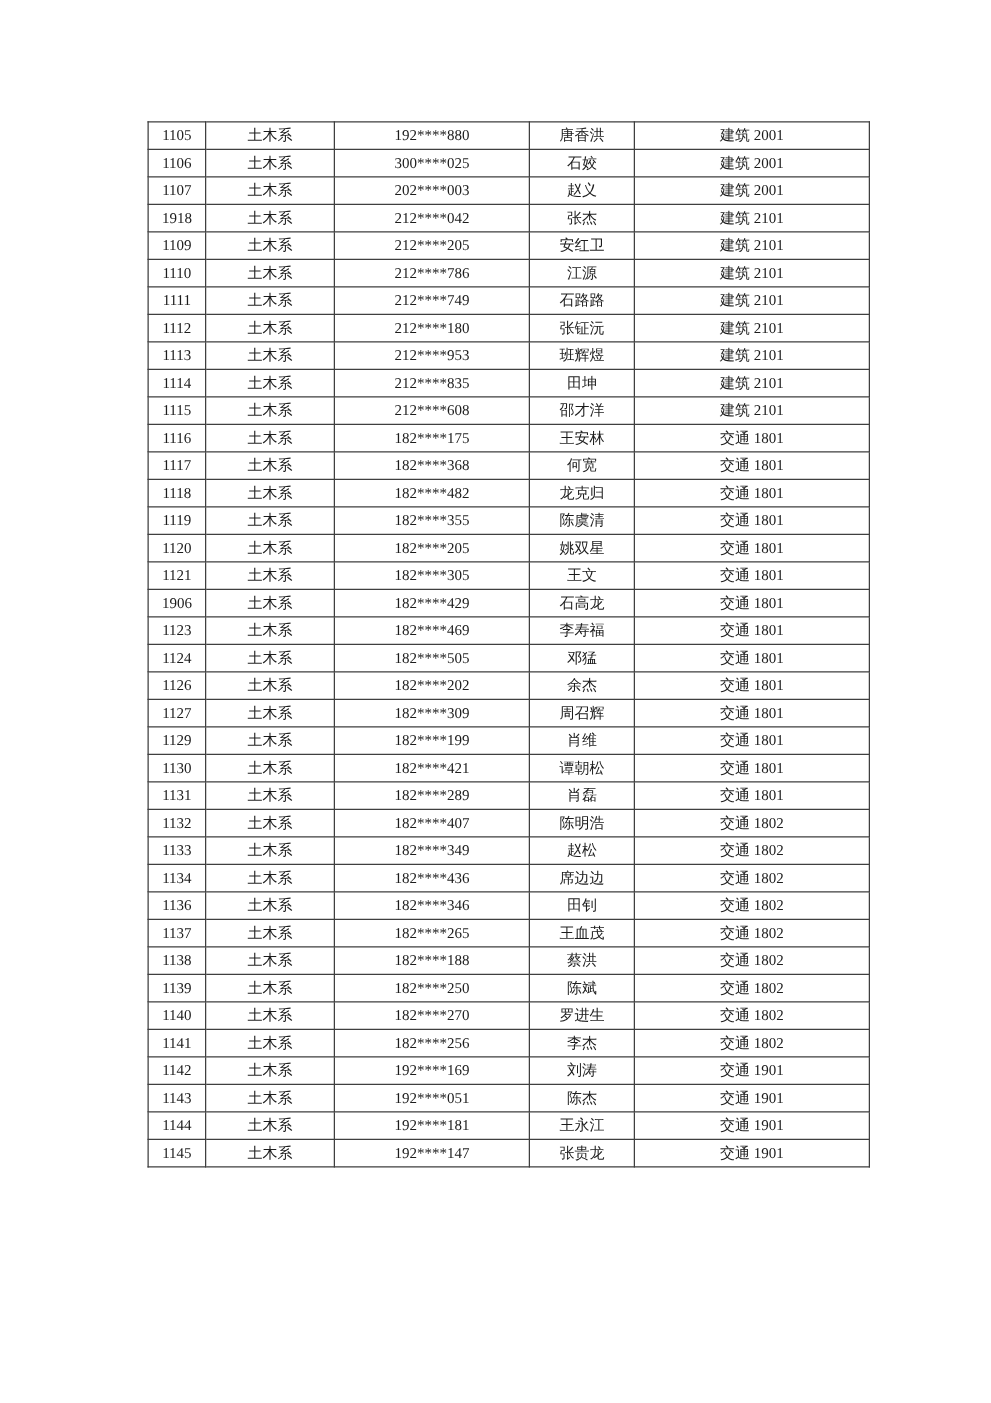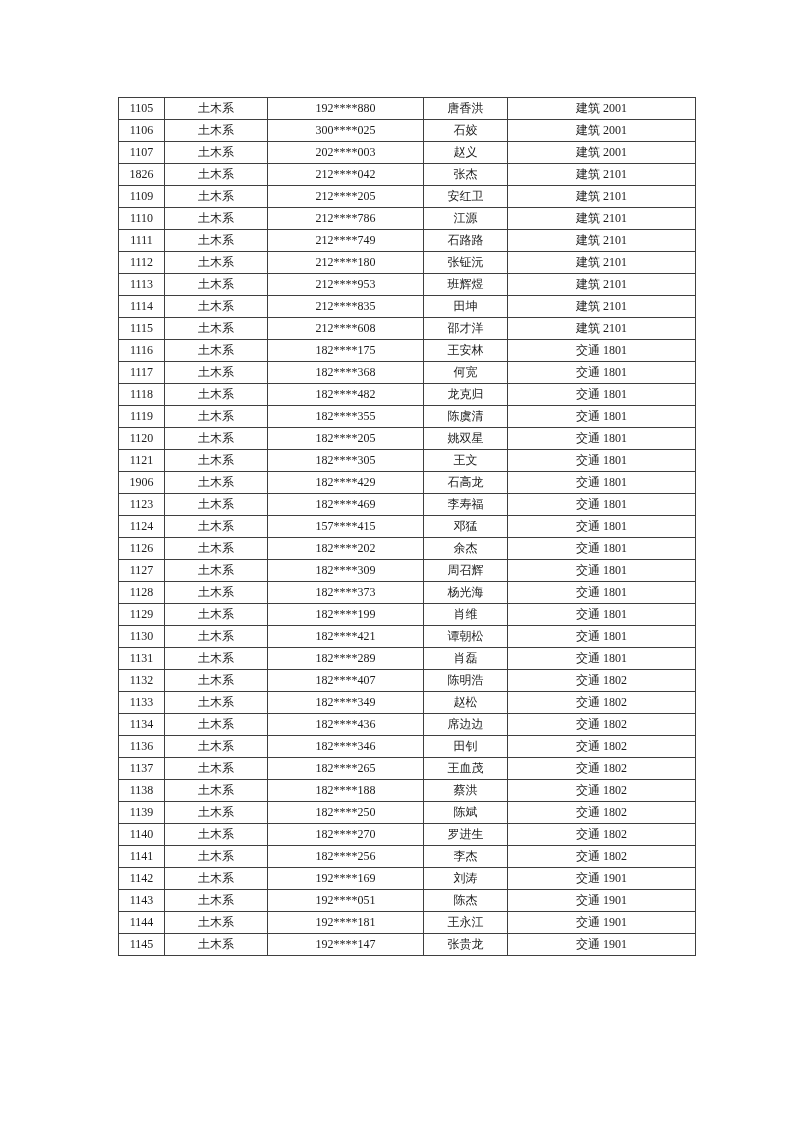--- a/index.html
+++ b/index.html
@@ -70,21 +70,21 @@
           <td>建筑 2001</td>
         </tr>
         <tr>
           <td>1107</td>
           <td>土木系</td>
           <td>202****003</td>
           <td>赵义</td>
           <td>建筑 2001</td>
         </tr>
         <tr>
-          <td>1826</td>
+          <td>1918</td>
           <td>土木系</td>
           <td>212****042</td>
           <td>张杰</td>
           <td>建筑 2101</td>
         </tr>
         <tr>
           <td>1109</td>
           <td>土木系</td>
           <td>212****205</td>
           <td>安红卫</td>
@@ -184,43 +184,36 @@
         <tr>
           <td>1123</td>
           <td>土木系</td>
           <td>182****469</td>
           <td>李寿福</td>
           <td>交通 1801</td>
         </tr>
         <tr>
           <td>1124</td>
           <td>土木系</td>
-          <td>157****415</td>
+          <td>182****505</td>
           <td>邓猛</td>
           <td>交通 1801</td>
         </tr>
         <tr>
           <td>1126</td>
           <td>土木系</td>
           <td>182****202</td>
           <td>余杰</td>
           <td>交通 1801</td>
         </tr>
         <tr>
           <td>1127</td>
           <td>土木系</td>
           <td>182****309</td>
           <td>周召辉</td>
-          <td>交通 1801</td>
-        </tr>
-        <tr>
-          <td>1128</td>
-          <td>土木系</td>
-          <td>182****373</td>
-          <td>杨光海</td>
           <td>交通 1801</td>
         </tr>
         <tr>
           <td>1129</td>
           <td>土木系</td>
           <td>182****199</td>
           <td>肖维</td>
           <td>交通 1801</td>
         </tr>
         <tr>

